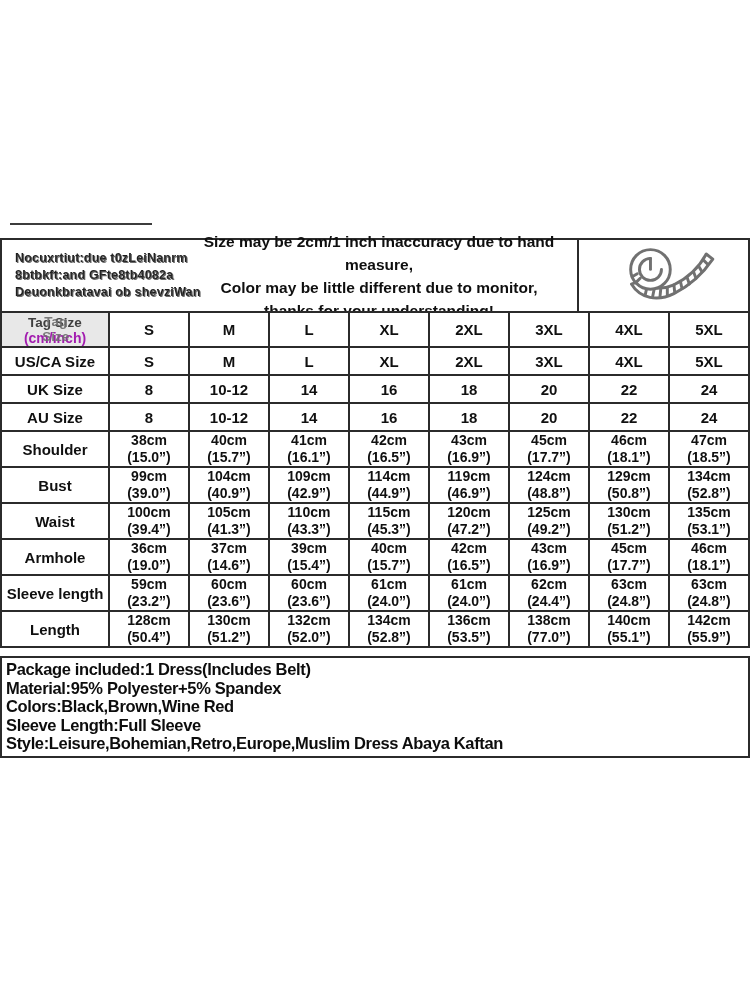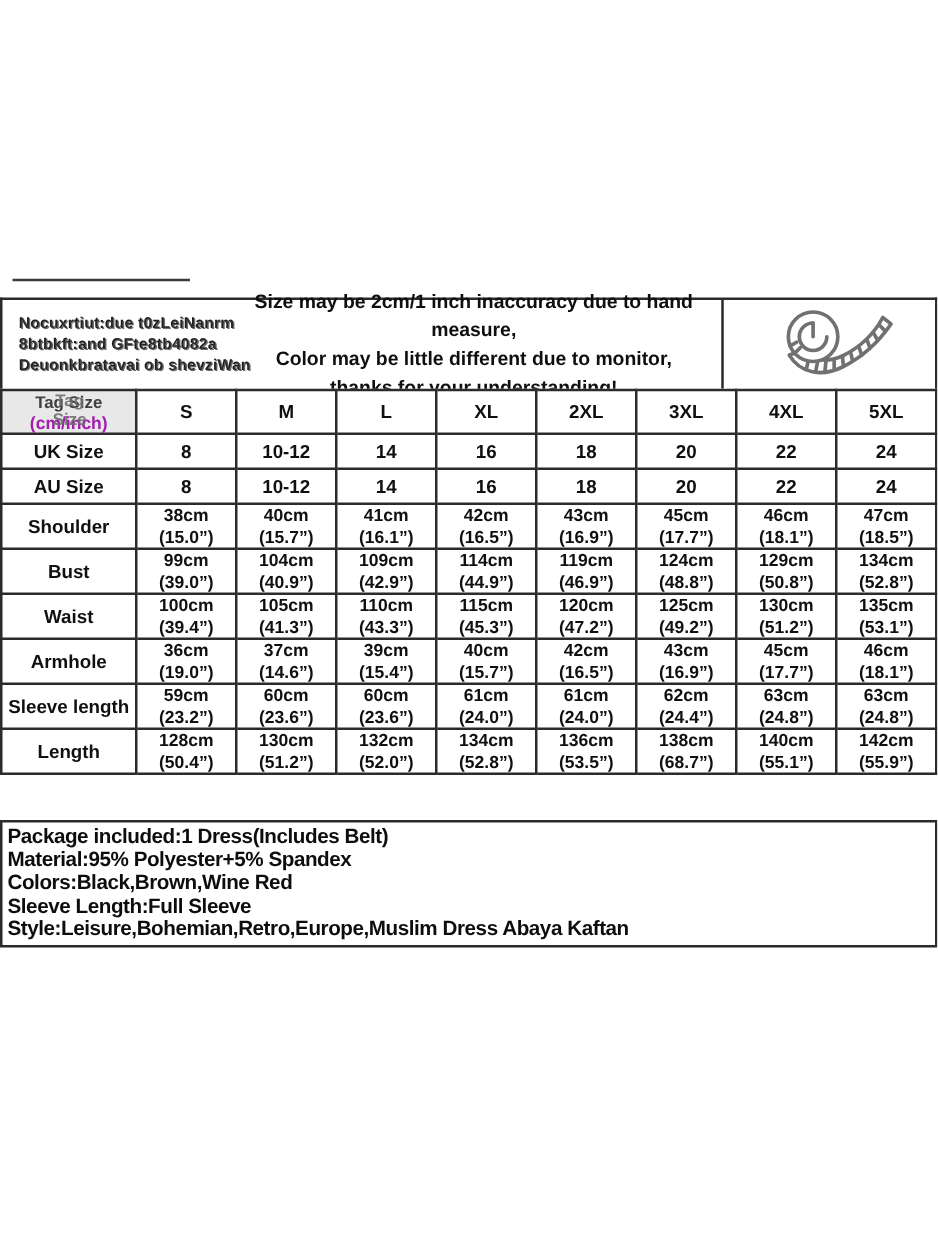--- a/index.html
+++ b/index.html
@@ -120,20 +120,31 @@
           <td>S</td>
           <td>M</td>
           <td>L</td>
           <td>XL</td>
           <td>2XL</td>
           <td>3XL</td>
           <td>4XL</td>
           <td>5XL</td>
         </tr>
         <tr class="r-size">
+          <th>US/CA Size</th>
+          <td>S</td>
+          <td>M</td>
+          <td>L</td>
+          <td>XL</td>
+          <td>2XL</td>
+          <td>3XL</td>
+          <td>4XL</td>
+          <td>5XL</td>
+        </tr>
+        <tr class="r-size">
           <th>UK Size</th>
           <td>8</td>
           <td>10-12</td>
           <td>14</td>
           <td>16</td>
           <td>18</td>
           <td>20</td>
           <td>22</td>
           <td>24</td>
         </tr>
@@ -249,21 +260,21 @@
 (50.4”)</td>
           <td>130cm
 (51.2”)</td>
           <td>132cm
 (52.0”)</td>
           <td>134cm
 (52.8”)</td>
           <td>136cm
 (53.5”)</td>
           <td>138cm
-(68.7”)</td>
+(77.0”)</td>
           <td>140cm
 (55.1”)</td>
           <td>142cm
 (55.9”)</td>
         </tr>
       </tbody>
   </table>
 
   <div class="info-box">
     <div class="info-line">Package included:1 Dress(Includes Belt)</div>

